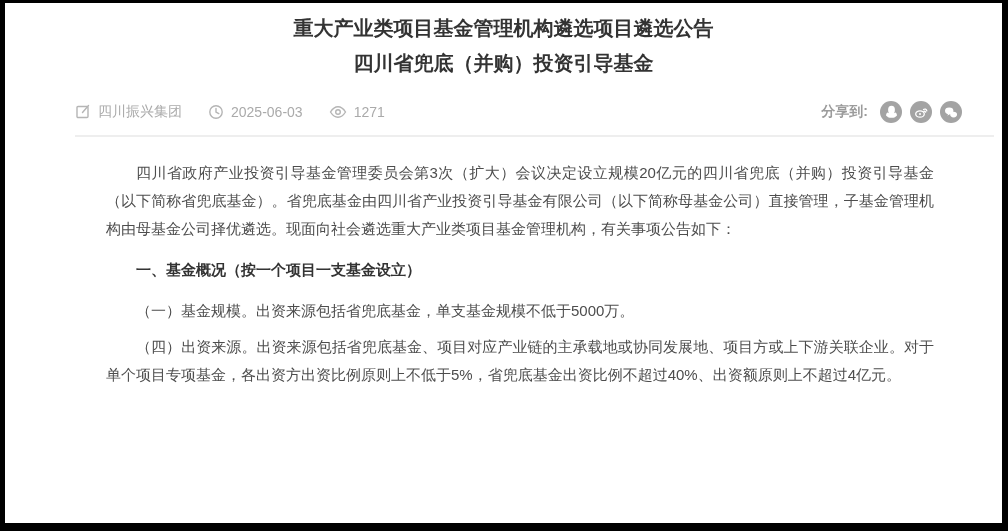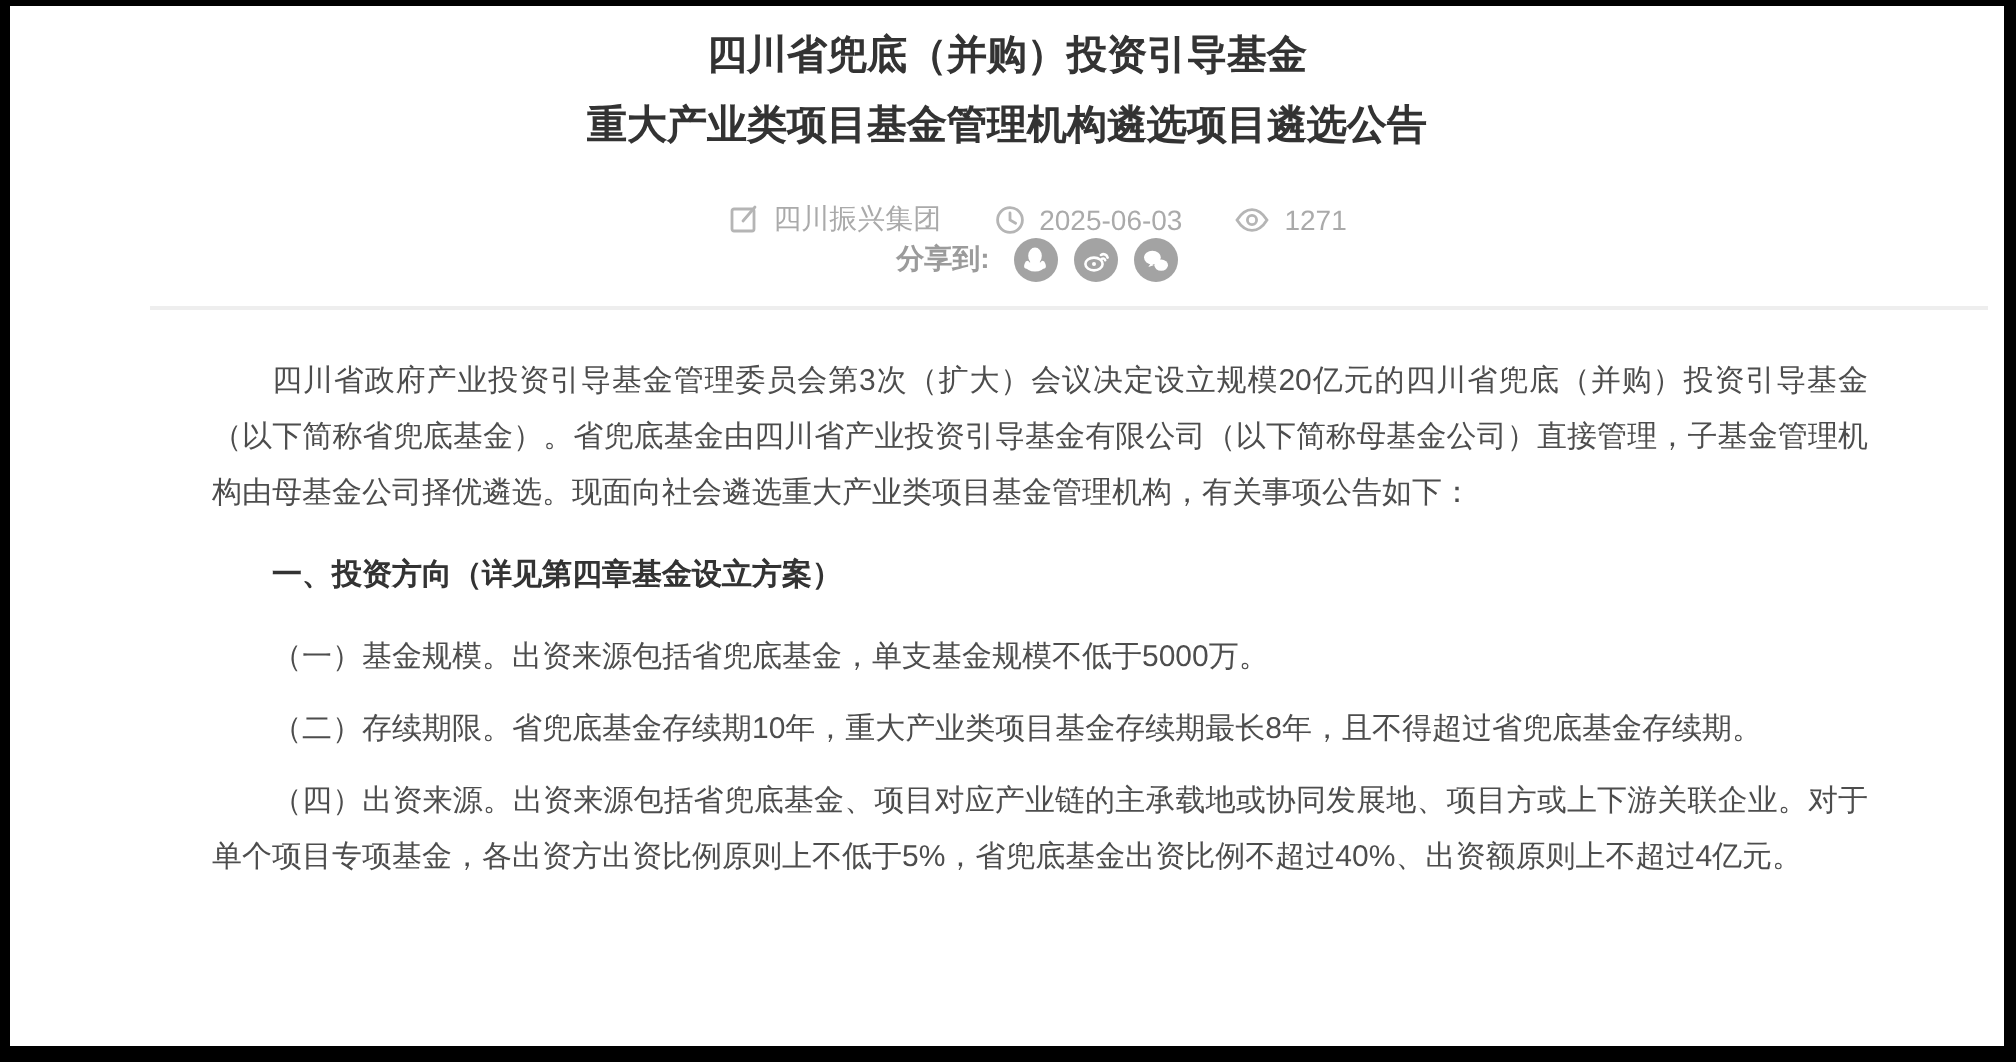--- a/index.html
+++ b/index.html
@@ -25,21 +25,20 @@
     color:#333333;
     line-height:35px;
   }
   .meta-row{
     display:flex;
     align-items:center;
     justify-content:space-between;
     margin:20px 40px 0 70px;
     color:#aaaaaa;
     font-size:14px;
-    flex-direction:column;
   }
   .meta-left{display:flex;align-items:center;gap:26px;}
   .meta-item{display:flex;align-items:center;gap:7px;}
   .meta-item svg{display:block;}
   .meta-right{display:flex;align-items:center;gap:8px;color:#9b9b9b;}
   .share-label{margin-right:4px;font-size:14px;color:#9b9b9b;font-weight:bold;}
   .share-circle{
     width:22px;height:22px;border-radius:50%;
     background:#a3a3a3;
     display:flex;align-items:center;justify-content:center;
@@ -69,22 +68,22 @@
     text-indent:2em;
   }
   .content p.item{margin-bottom:8px;}
 </style>
 </head>
 <body>
 
 <div class="page">
 
   <div class="title-block">
+    <div class="title-line">重大产业类项目基金管理机构遴选项目遴选公告</div>
     <div class="title-line">四川省兜底（并购）投资引导基金</div>
-    <div class="title-line">重大产业类项目基金管理机构遴选项目遴选公告</div>
   </div>
 
   <div class="meta-row">
     <div class="meta-left">
       <div class="meta-item">
         <span>
           <svg width="16" height="16" viewBox="0 0 16 16" fill="none" stroke="#b5b5b5" stroke-width="1.4">
             <rect x="2" y="2.5" width="11" height="11" rx="1"></rect>
             <path d="M13.5 1.5 L7.5 8.5" stroke-linecap="round"></path>
           </svg>
@@ -136,19 +135,18 @@
           <path d="M3.2 9.5 L4.5 7.4 L5.8 8.6 Z"></path>
         </svg>
       </span>
     </div>
   </div>
 
   <div class="divider"></div>
 
   <div class="content">
     <p>四川省政府产业投资引导基金管理委员会第3次（扩大）会议决定设立规模20亿元的四川省兜底（并购）投资引导基金（以下简称省兜底基金）。省兜底基金由四川省产业投资引导基金有限公司（以下简称母基金公司）直接管理，子基金管理机构由母基金公司择优遴选。现面向社会遴选重大产业类项目基金管理机构，有关事项公告如下：</p>
-    <p class="section-heading">一、投资方向（详见第四章基金设立方案）</p>
+    <p class="section-heading">一、基金概况（按一个项目一支基金设立）</p>
     <p class="item">（一）基金规模。出资来源包括省兜底基金，单支基金规模不低于5000万。</p>
-    <p class="item">（二）存续期限。省兜底基金存续期10年，重大产业类项目基金存续期最长8年，且不得超过省兜底基金存续期。</p>
     <p class="item">（四）出资来源。出资来源包括省兜底基金、项目对应产业链的主承载地或协同发展地、项目方或上下游关联企业。对于单个项目专项基金，各出资方出资比例原则上不低于5%，省兜底基金出资比例不超过40%、出资额原则上不超过4亿元。</p>
   </div>
 
 </div>
 
 </body></html>

